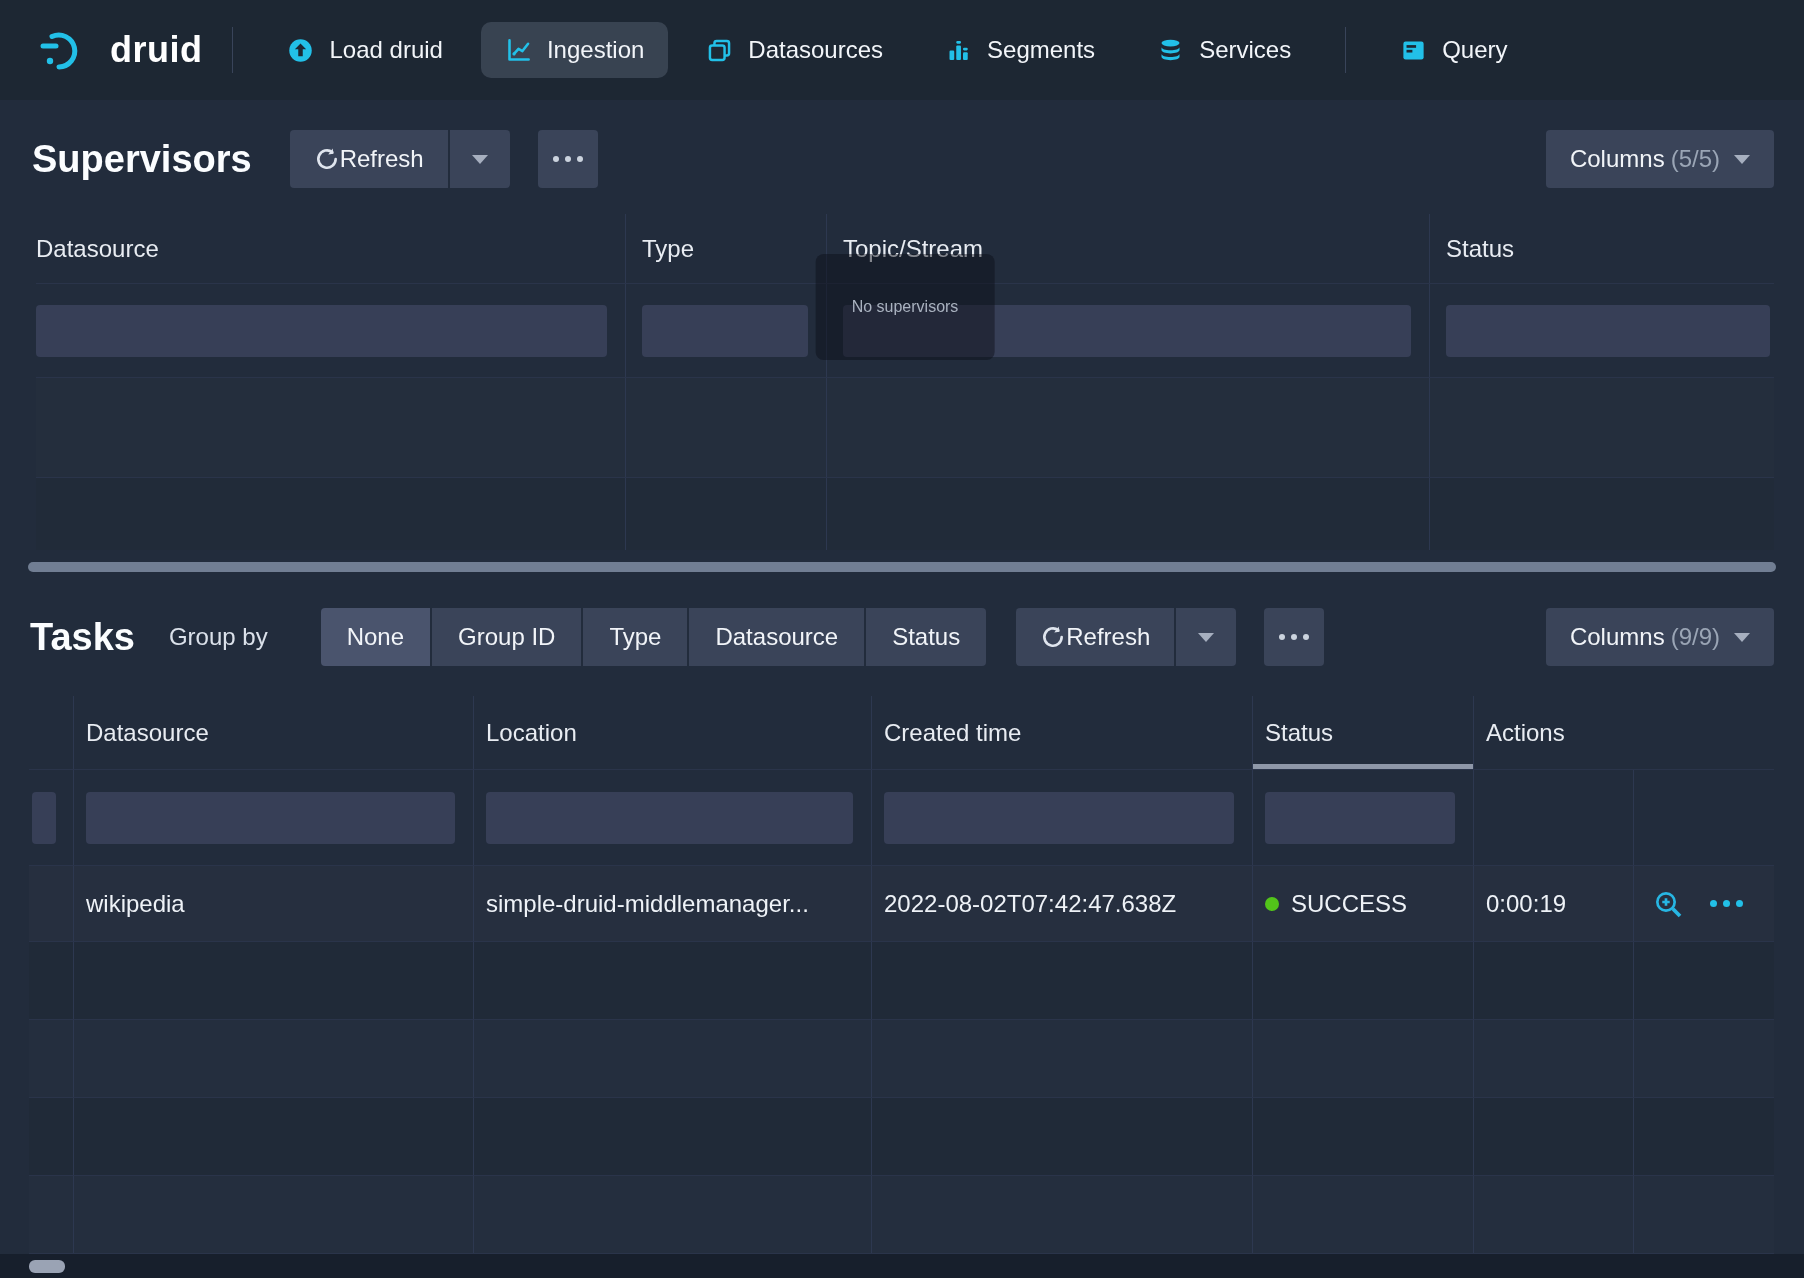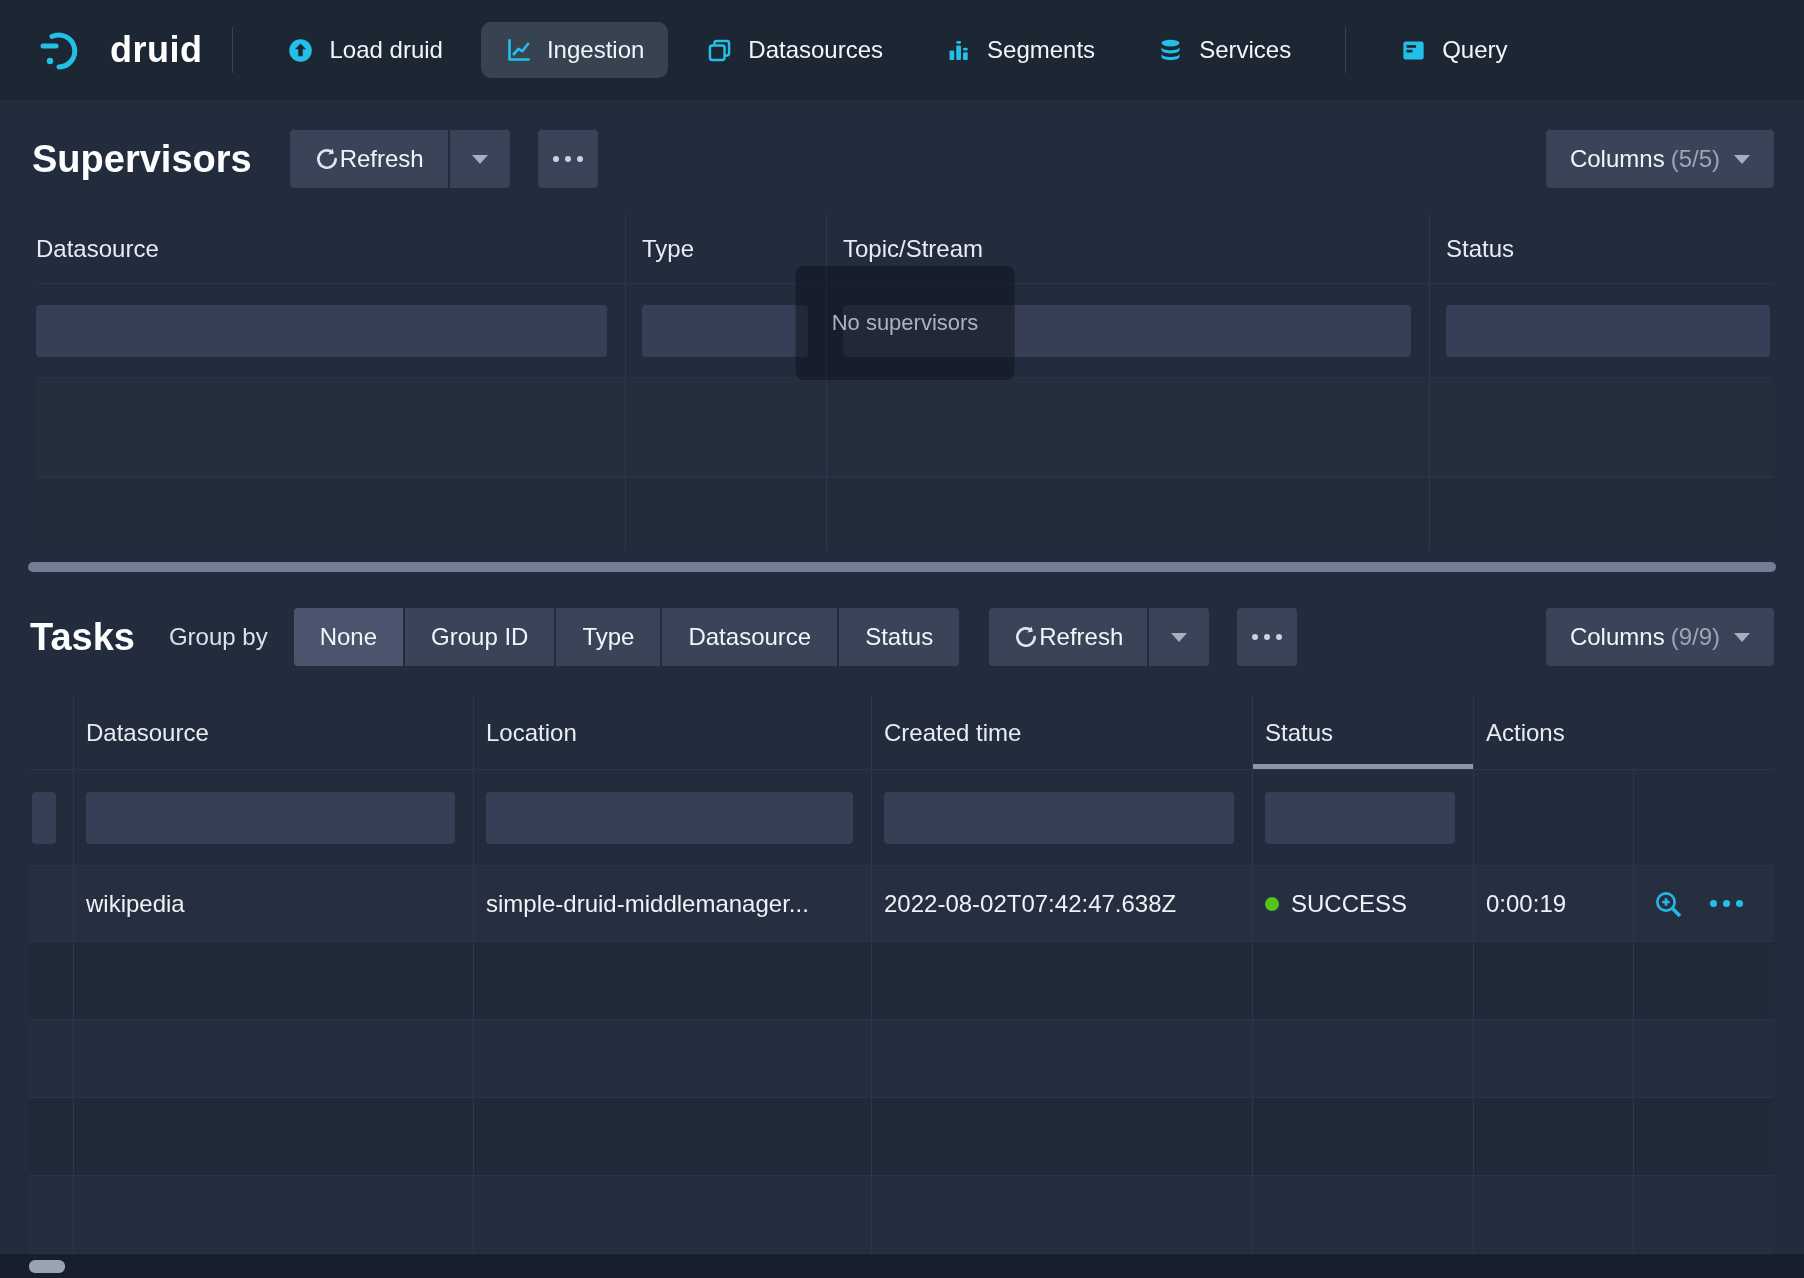--- a/index.html
+++ b/index.html
@@ -76,32 +76,32 @@
   .srow.filters{ height:94px; }
   .srow.filters > div:first-child .filter-input{ margin-left:0; }
   .filter-input{
     background:var(--input); border:none; border-radius:4px;
     height:52px; width:calc(100% - 18px); margin-right:14px;
     font-family:inherit; font-size:22px; color:#eef2f7; padding:0 14px; outline:none;
   }
   .srow.empty-a{ height:100px; background:#242e3d; }
   .srow.empty-b{ height:72px; background:#212b39; border-bottom:none; }
   .empty-overlay{
-    position:absolute; left:50%; transform:translateX(-50%); top:52px;
+    position:absolute; left:50%; transform:translateX(-50%); top:40px;
     background:rgba(10,14,22,.45); border-radius:8px;
-    padding:44px 36px; font-size:22px; color:#a9b2bf; white-space:nowrap;
+    padding:44px 36px; font-size:16px; color:#a9b2bf; white-space:nowrap;
   }
 
   .hscroll{
     margin:12px 28px 0 28px; height:10px; border-radius:5px; background:#717e93; cursor:pointer;
   }
 
   
   .groupby-label{ font-size:24px; color:#dbe1ea; margin-right:26px; }
-  .seg-group{ display:flex; gap:2px; margin-right:30px; }
+  .seg-group{ display:flex; gap:2px; margin-right:30px;margin-left:27px; }
   .seg-group .btn{ border-radius:0; padding:0 26px; }
   .seg-group .btn:first-child{ border-radius:4px 0 0 4px; }
   .seg-group .btn:last-child{ border-radius:0 4px 4px 0; }
   .seg-group .btn.active{ background:#4a546d; }
 
   
   .tasks-table{ margin:0 30px 0 29px; --cols:44px 400px 398px 381px 221px 160px 1fr; }
   .trow{ display:grid; grid-template-columns:var(--cols); border-bottom:1px solid var(--rowline); }
   .trow > div{ padding-left:12px; display:flex; align-items:center; overflow:hidden; }
   .trow > div:first-child{ padding-left:3px; }

